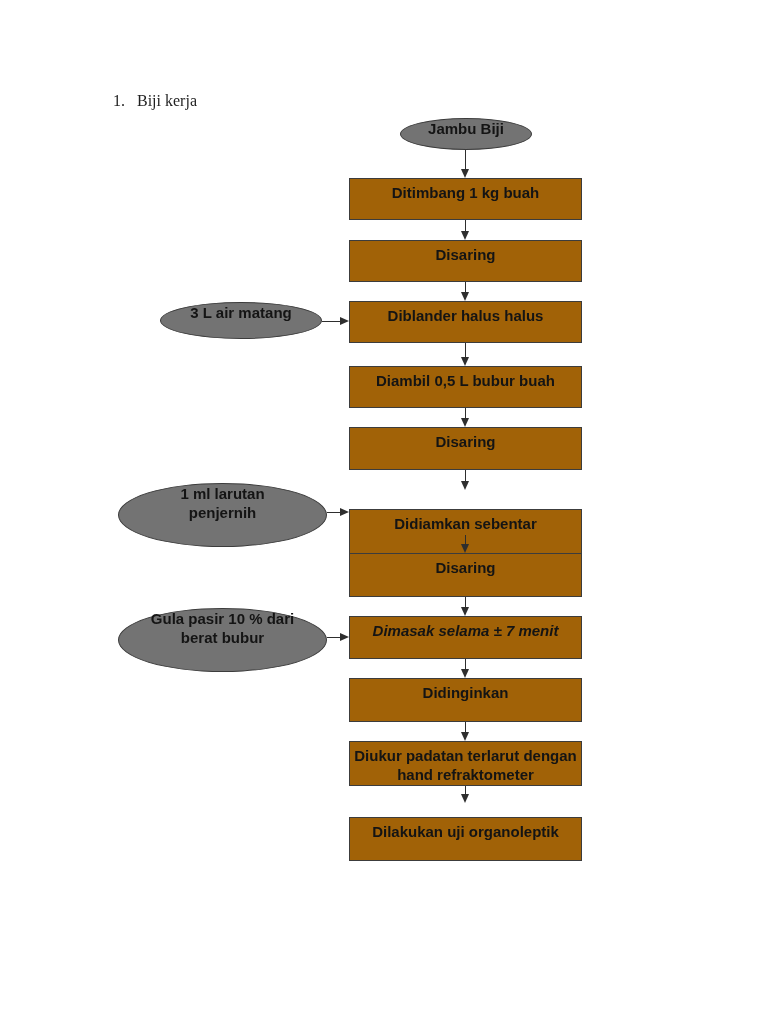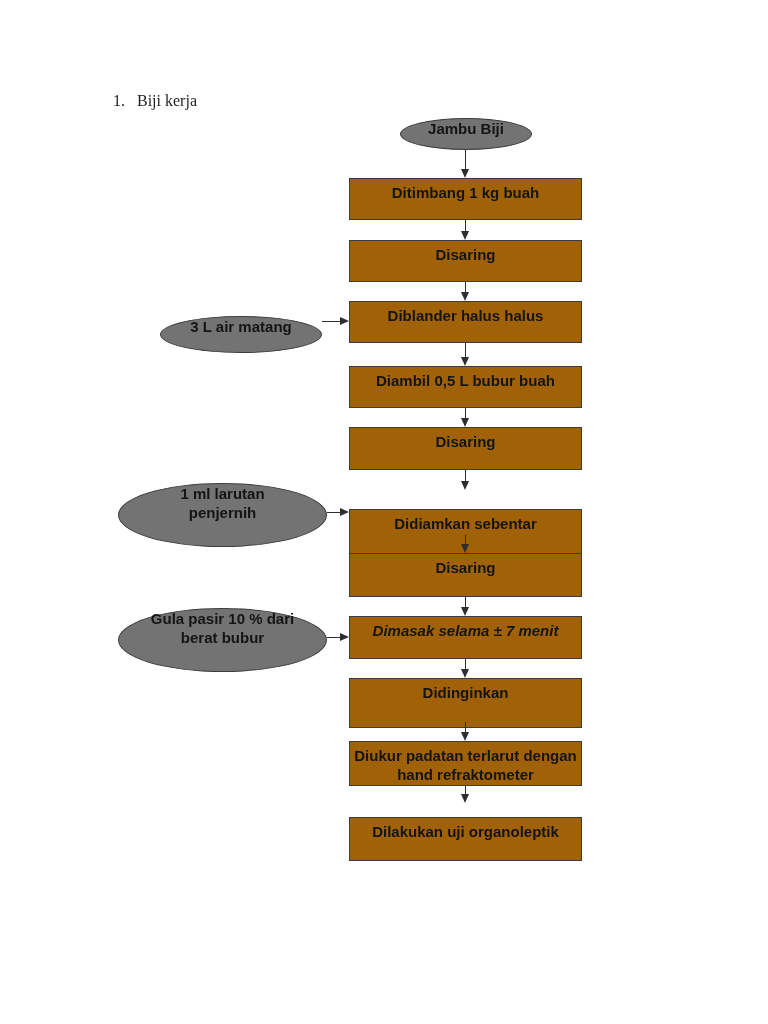--- a/index.html
+++ b/index.html
@@ -85,32 +85,32 @@
   </div>
   <div class="pbox" style="top:490px;height:45px;margin-top:19px;">
     <span class="lbl">Didiamkan sebentar</span>
   </div>
   <div class="pbox" style="top:553px;height:44px;">
     <span class="lbl">Disaring</span>
   </div>
   <div class="pbox" style="top:616px;height:43px;font-style:italic;">
     <span class="lbl">Dimasak selama ± 7 menit</span>
   </div>
-  <div class="pbox" style="top:678px;height:50px;text-align:right;">
+  <div class="pbox" style="top:678px;height:44px;text-align:right;">
     <span class="lbl">Didinginkan</span>
   </div>
   <div class="pbox" style="top:741px;height:45px;">
     <span class="lbl">Diukur padatan terlarut dengan
 hand refraktometer</span>
   </div>
   <div class="pbox" style="top:817px;height:44px;">
     <span class="lbl">Dilakukan uji organoleptik</span>
   </div>
 
-  <div class="oval" style="left:160px;top:316px;width:162px;height:37px;">
+  <div class="oval" style="left:160px;top:302px;width:162px;height:37px;">
     <span class="lbl">3 L air matang</span>
   </div>
   <div class="oval" style="left:118px;top:483px;width:209px;height:64px;">
     <span class="lbl">1 ml larutan
 penjernih</span>
   </div>
   <div class="oval" style="left:118px;top:608px;width:209px;height:64px;">
     <span class="lbl">Gula pasir 10 % dari
 berat bubur</span>
   </div>

